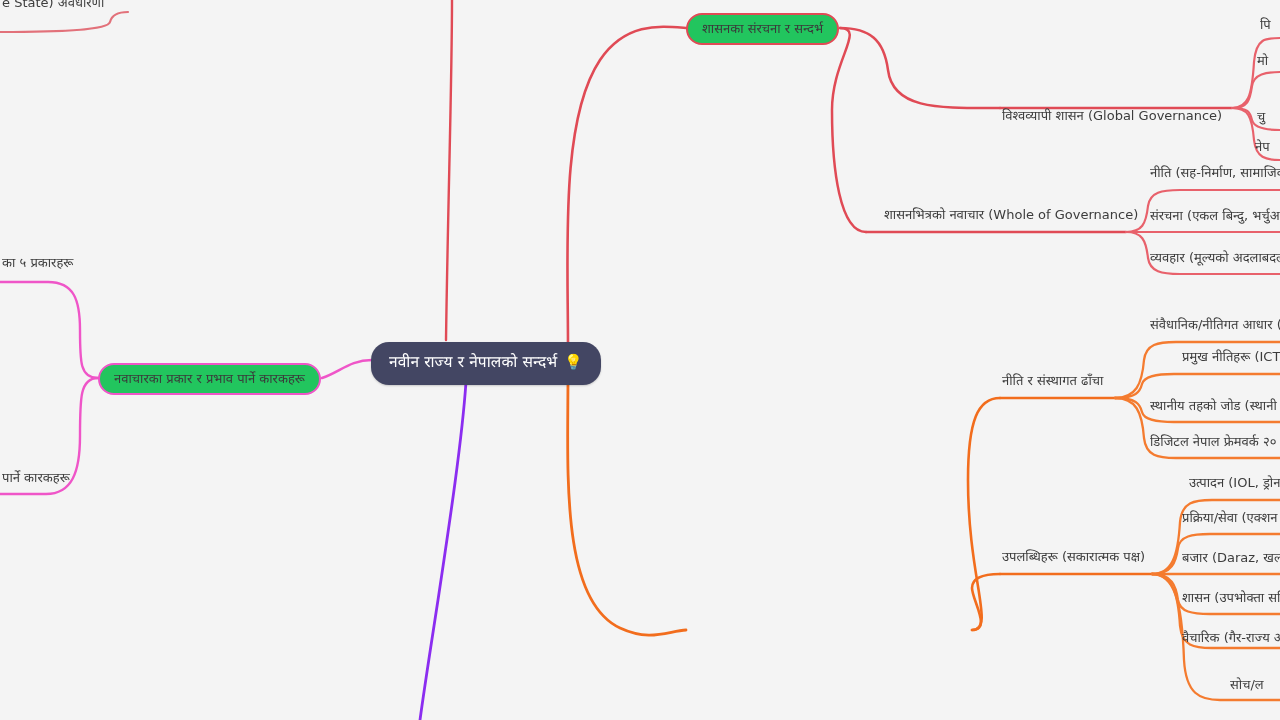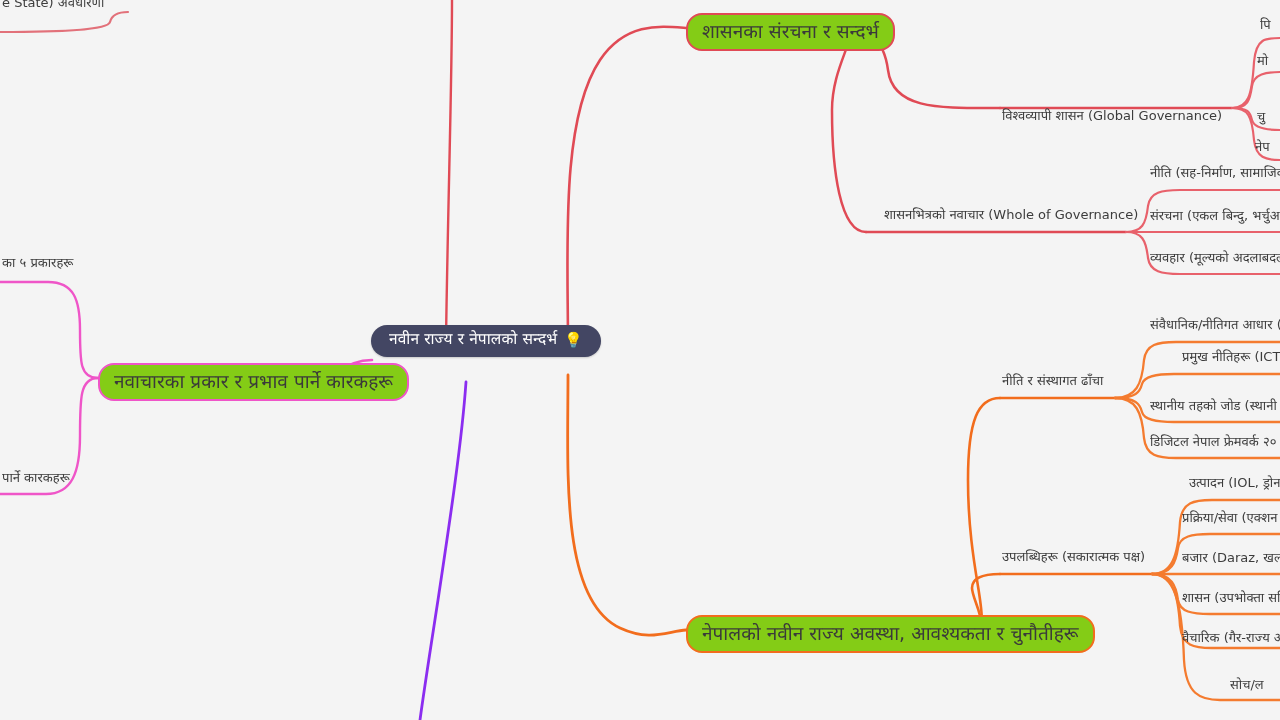--- a/index.html
+++ b/index.html
@@ -37,25 +37,25 @@
     background: #434663;
     color: #ffffff;
     border-radius: 18px;
     padding: 9px 18px 11px 18px;
     font-size: 15.5px;
     letter-spacing: .1px;
     box-shadow: 0 1px 2px rgba(0,0,0,0.18);
   }
   
   .node.pill {
-    background: #84cc16;
+    background: #22c55e;
     border: 2px solid #d94f4f;
     border-radius: 16px;
     padding: 7px 14px 8px 14px;
-    font-size: 19px;
+    font-size: 13px;
     color: #3a3a3a;
   }
   .node.pill.red    { border-color: #e04a55; }
   .node.pill.orange { border-color: #f26d1d; }
   .node.pill.pink   { border-color: #ef55c8; }
   
   .node.leaf {
     background: transparent;
     border: none;
     padding: 0 2px 3px 2px;
@@ -120,21 +120,21 @@
 
     <path d="M 372,360 C 350,360 340,372 322,378" fill="none" stroke="#ef55c8" stroke-width="2.6" stroke-linecap="round"></path>
 
     <path d="M 98,378 C 80,378 80,362 80,330 C 80,300 74,282 48,282 L 0,282" fill="none" stroke="#ef55c8" stroke-width="2.4" stroke-linecap="round"></path>
     <path d="M 98,378 C 80,378 80,398 80,436 C 80,472 72,494 46,494 L 0,494" fill="none" stroke="#ef55c8" stroke-width="2.4" stroke-linecap="round"></path>
 
     <path d="M 466,382 C 462,440 450,520 438,600 C 430,652 424,690 420,720" fill="none" stroke="#8b2df0" stroke-width="2.8" stroke-linecap="round"></path>
     <path d="M 452,0 C 452,80 448,200 446,340" fill="none" stroke="#e04a55" stroke-width="2.4" stroke-linecap="round"></path>
   </svg>
 
-  <div class="node root" style="left:371px; top:325px; height:32px;">
+  <div class="node root" style="left:371px; top:342px; height:43px;">
     <span>नवीन राज्य र नेपालको सन्दर्भ</span>
     <span class="bulb">💡</span>
   </div>
 
   <div class="node pill red" style="left:686px; top:13px;">
     <span>शासनका संरचना र सन्दर्भ</span>
   </div>
 
   <div class="node leaf" style="left:0px; top:-4px;">
     <span>e State) अवधारणा</span>
@@ -164,23 +164,20 @@
   <div class="node leaf sub" style="left:1148px; top:166px;">
     <span>नीति (सह-निर्माण, सामाजिक</span>
   </div>
   <div class="node leaf sub" style="left:1148px; top:209px;">
     <span>संरचना (एकल बिन्दु, भर्चुअ</span>
   </div>
   <div class="node leaf sub" style="left:1148px; top:251px;">
     <span>व्यवहार (मूल्यको अदलाबदल</span>
   </div>
 
-  <div class="node pill orange" style="left:686px; top:615px;">
-    <span>नेपालको नवीन राज्य अवस्था, आवश्यकता र चुनौतीहरू</span>
-  </div>
 
   <div class="node leaf" style="left:1000px; top:374px;justify-content:center;">
     <span>नीति र संस्थागत ढाँचा</span>
   </div>
 
   <div class="node leaf sub" style="left:1148px; top:318px;">
     <span>संवैधानिक/नीतिगत आधार (</span>
   </div>
   <div class="node leaf sub" style="left:1180px; top:350px;">
     <span>प्रमुख नीतिहरू (ICT नीति २</span>

